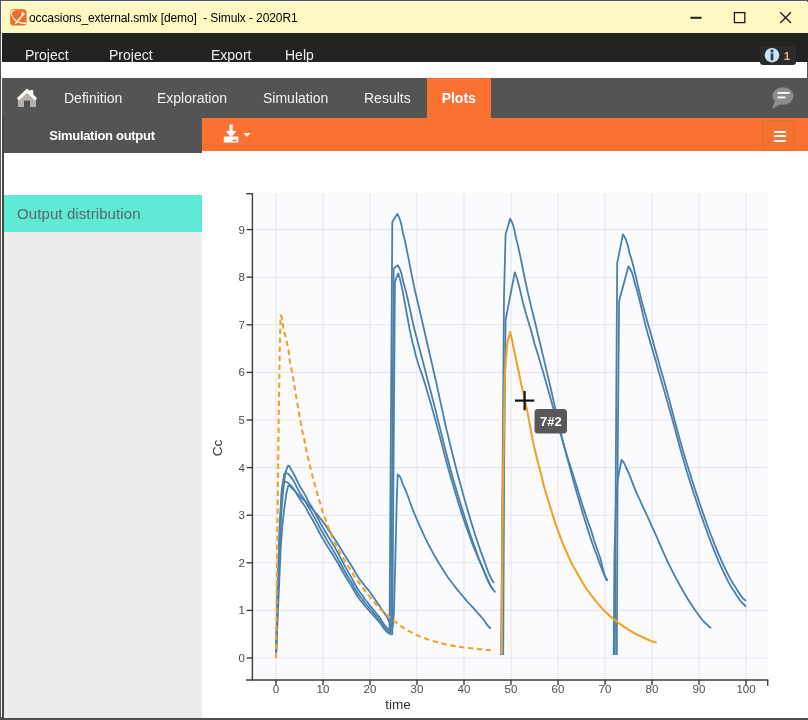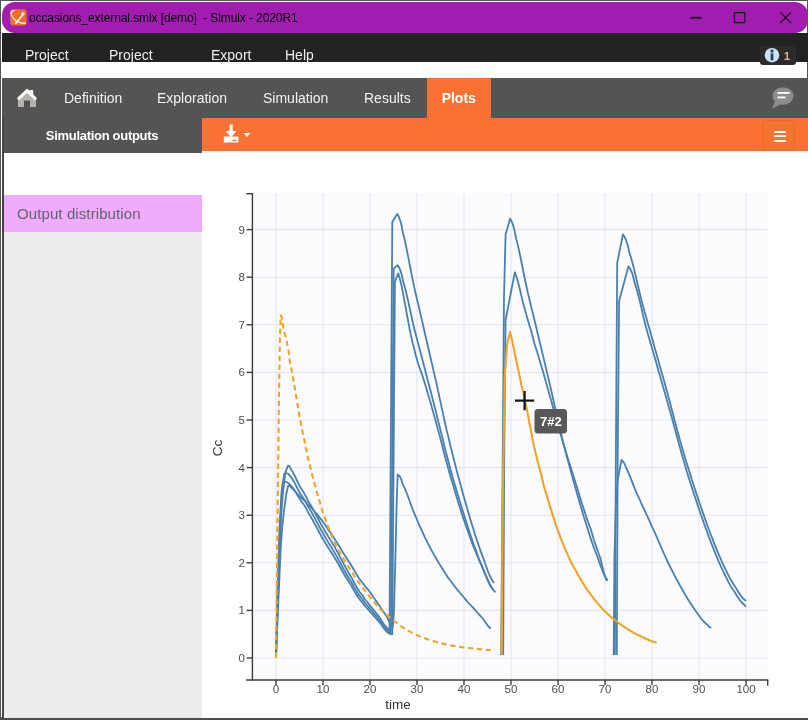--- a/index.html
+++ b/index.html
@@ -1,40 +1,40 @@
 <!DOCTYPE html>
 <html><head><meta charset="utf-8">
 <style>
 * { margin:0; padding:0; box-sizing:border-box; }
 html,body { width:808px; height:720px; overflow:hidden; background:#fff;
   font-family:"Liberation Sans", sans-serif; }
 #win { position:absolute; left:0; top:0; width:808px; height:720px;
   border:1px solid #545454; border-bottom:3px solid #4e4e4e; background:#fff; }
 .abs { position:absolute; }
 
-#titlebar { position:absolute; left:1px; top:1px; width:806px; height:31px; background:#a21caf;border-radius:13px; }
+#titlebar { position:absolute; left:1px; top:1px; width:806px; height:31px; background:#fef9c3; }
 #title-text { position:absolute; left:27px; top:9px; font-size:12px; color:#000; letter-spacing:-0.1px; white-space:pre; }
 
 #menubar { position:absolute; left:1px; top:32px; width:806px; height:29px; background:#222222; }
 .menu-item { position:absolute; top:14px; font-size:14px; color:#ededed; }
 
 #tabbar { position:absolute; left:1px; top:77px; width:806px; height:41px; background:#545454; }
 .tab { position:absolute; top:12px; font-size:14px; color:#f2f2f2; }
 #plots-tab { position:absolute; left:425px; top:0; width:63.5px; height:41px; background:#fa7132;font-weight:bold; }
 #plots-tab span { position:absolute; left:0; right:0; top:12px; text-align:center; font-size:14px; color:#fff; }
 
 #toolbar { position:absolute; left:201px; top:117px; width:606px; height:33px; background:#fa7132; }
 #hamburger { position:absolute; left:560px; top:2px; width:33px; height:31px; background:#f4732e; border:1px solid #ef6a24; border-radius:3px; }
 #hamburger div { position:absolute; left:10.5px; width:12.5px; height:2.3px; background:#fff; border-radius:1px; }
 
 #side-head { position:absolute; left:1px; top:117px; width:200px; height:35px; background:#545454;
   color:#fff; font-size:13px; font-weight:bold; letter-spacing:-0.3px; text-align:center; line-height:36px; }
 #row1 { position:absolute; left:1px; top:152px; width:200px; height:41.5px; background:#989898;
   color:#fff; font-size:15px; font-weight:bold; letter-spacing:-0.45px; line-height:41.5px; padding-left:15px; }
-#row2 { position:absolute; left:1px; top:193.5px; width:200px; height:37.5px; background:#f0abfc;
+#row2 { position:absolute; left:1px; top:193.5px; width:200px; height:37.5px; background:#5eead4;
   color:#5c6670; font-size:15px; letter-spacing:0.1px; line-height:37.5px; padding-left:15px; }
 #side-rest { position:absolute; left:1px; top:231px; width:200px; height:486px; background:#ececec; }
 
 #plot { position:absolute; left:201px; top:150px; width:606px; height:567px; background:#fff; }
 </style></head>
 <body>
 <div id="win">
   <div id="titlebar">
     <svg class="abs" style="left:8px;top:6.5px" width="17" height="17" viewBox="0 0 17 17">
       <rect x="0.2" y="0.2" width="16.4" height="16.4" rx="3.4" fill="#ee6f2d"></rect>
@@ -80,21 +80,21 @@
     <div id="plots-tab">
         <span>Plots</span>
       </div>
     <svg class="abs" style="left:765px;top:7px" width="32" height="28" viewBox="0 0 32 28">
       <ellipse cx="16" cy="11" rx="10.5" ry="8.7" fill="#8d8d8d"></ellipse>
       <path d="M8 16 L5 24 L14 19 Z" fill="#8d8d8d"></path>
       <rect x="10.5" y="7" width="12" height="1.8" fill="#fff"></rect>
       <rect x="10.5" y="11.5" width="8" height="1.8" fill="#fff"></rect>
     </svg>
   </div>
-  <div id="side-head">Simulation outputs</div>
+  <div id="side-head">Simulation output</div>
   <div id="row2">Output distribution</div>
   <div id="side-rest"></div>
   <div class="abs" style="left:1px;top:117px;width:2px;height:600px;background:#474747"></div>
   <div id="toolbar">
     <svg class="abs" style="left:20px;top:5px" width="40" height="24" viewBox="0 0 40 24">
       <g fill="#fff">
         <rect x="7.5" y="1.5" width="3.2" height="7"></rect>
         <path d="M3.7 8 L14.5 8 L9.1 14.5 Z"></path>
         <path d="M1.8 13.5 L16.4 13.5 L16.4 19.5 L1.8 19.5 Z M10.5 16.8 L14.7 16.8 L14.7 18.2 L10.5 18.2 Z" fill-rule="evenodd"></path>
         <path d="M21.5 10 L28.5 10 L25 14 Z"></path>

